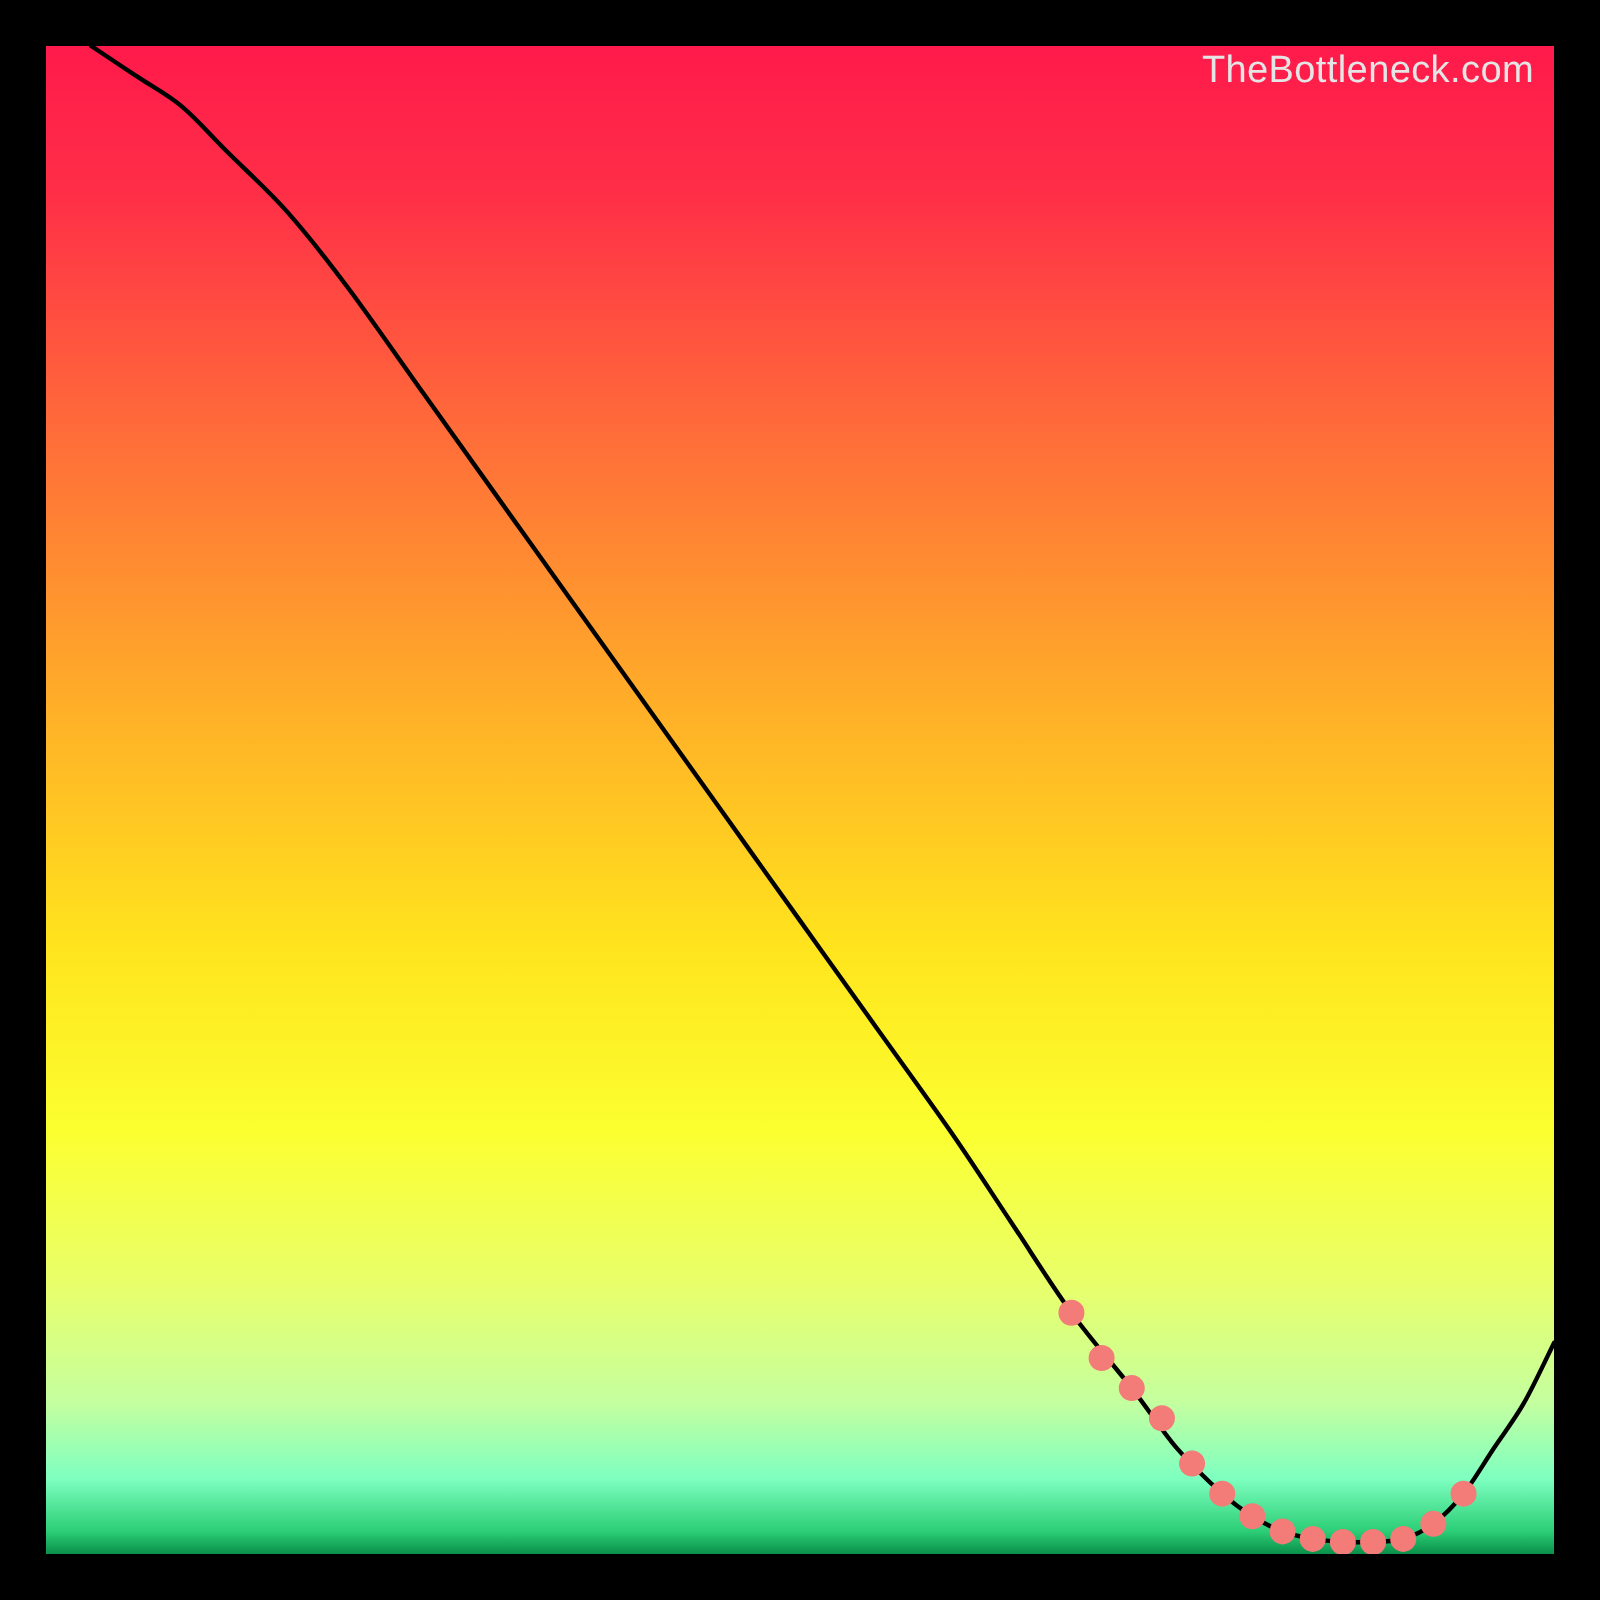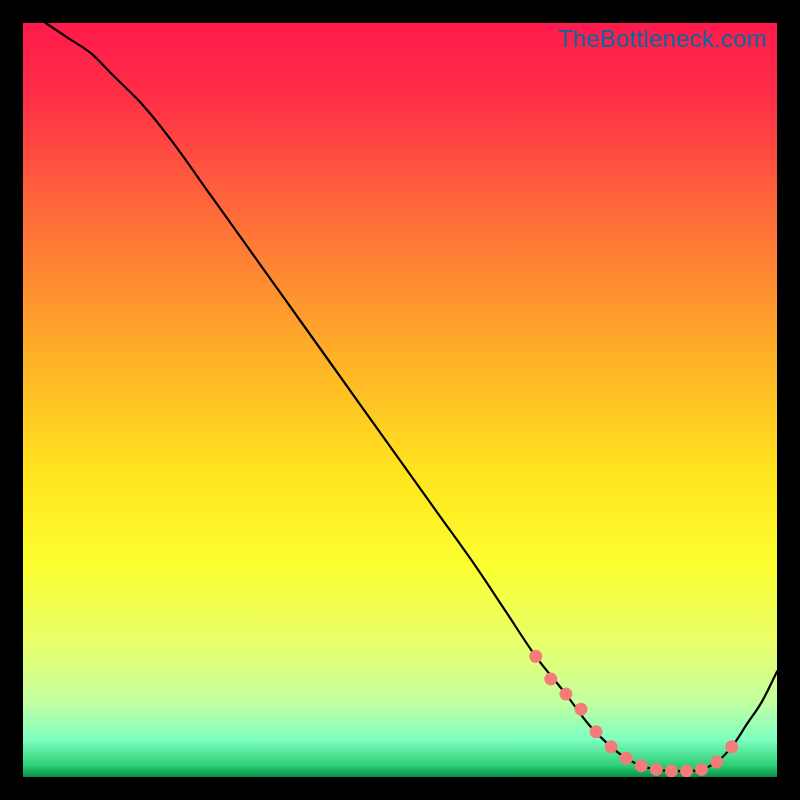--- a/index.html
+++ b/index.html
@@ -28,22 +28,22 @@
     overflow: hidden;
   }
   .gradient-bg {
     position: absolute;
     left: 0; top: 0; width: 100%; height: 100%;
   }
   .watermark {
     position: absolute;
     top: 2px;
     right: 10px;
-    color: #0369a1;
-    font-size: 24px;
+    color: #e5e5e5;
+    font-size: 19px;
     font-weight: 400;
     letter-spacing: 0.2px;
     user-select: none;
   }
   svg.curve {
     position: absolute;
     left: 0; top: 0;
     width: 754px;
     height: 754px;
     overflow: visible;

